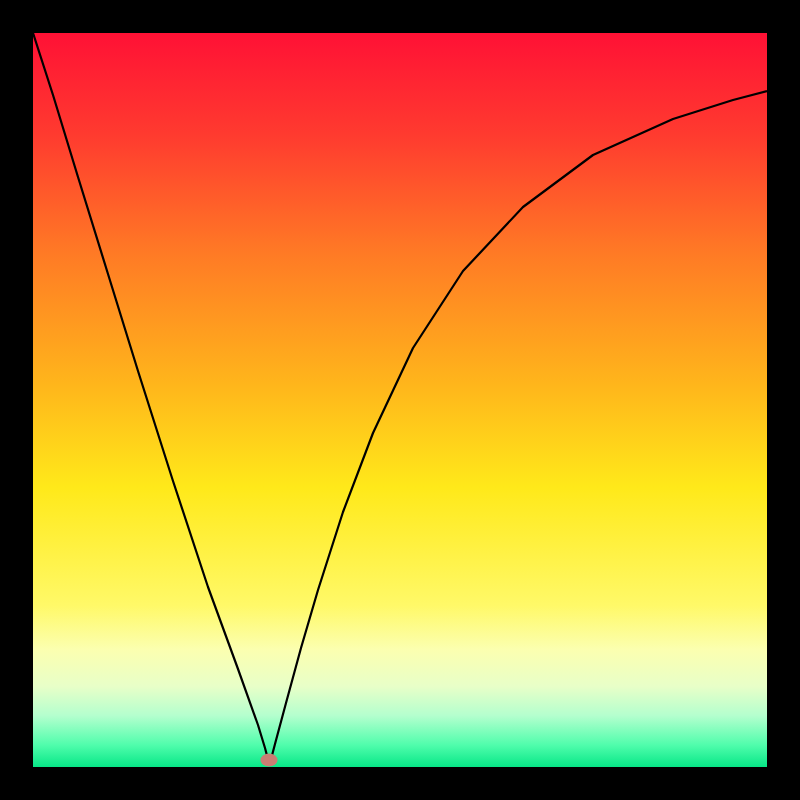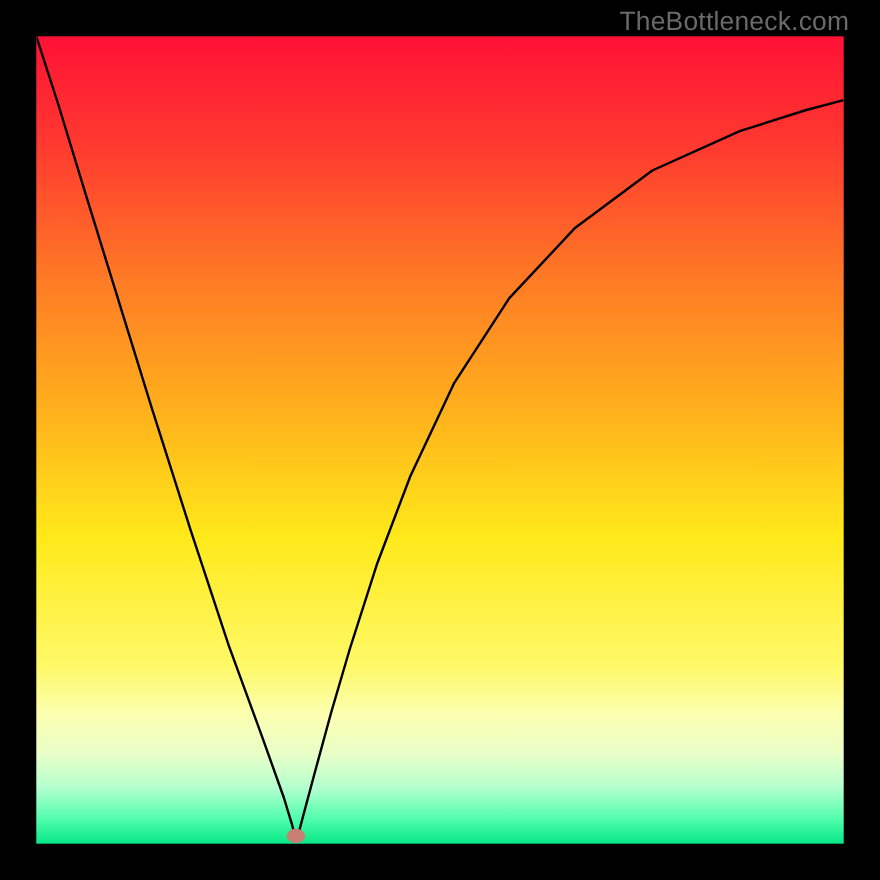--- a/index.html
+++ b/index.html
@@ -55,15 +55,14 @@
 
 <div class="frame">
 
   <div class="plot-area" id="plot-area" style="background: linear-gradient(rgb(255, 17, 53) 0%, rgb(255, 59, 47) 14%, rgb(255, 122, 37) 30%, rgb(255, 182, 27) 48%, rgb(255, 233, 26) 62%, rgb(255, 249, 104) 78%, rgb(251, 255, 176) 84%, rgb(232, 255, 200) 89%, rgb(180, 255, 206) 93%, rgb(80, 253, 172) 97%, rgb(7, 231, 135) 100%);">
     <svg class="curve-svg" viewBox="0 0 734 734" preserveAspectRatio="none">
       <path id="curve-path" d="M 0 0 L 20 62 L 45 144 L 75 241 L 105 338 L 140 448 L 175 554 L 205 636 L 225 692 L 232 715 L 236 730 L 237 730 L 242 711 L 253 670 L 268 615 L 285 557 L 310 479 L 340 400 L 380 315 L 430 238 L 490 174 L 560 122 L 640 86 L 700 67 L 734 58" fill="none" stroke="#000000" stroke-width="2.2" stroke-linejoin="round"></path>
     </svg>
     <div id="marker" class="marker" style="left: 236px; top: 727px; width: 17px; height: 13px; background: rgb(201, 126, 115);"></div>
   </div>
 
-  <div class="watermark">TheBottleneck.com</div>
 
 </div>
 
 </body></html>

